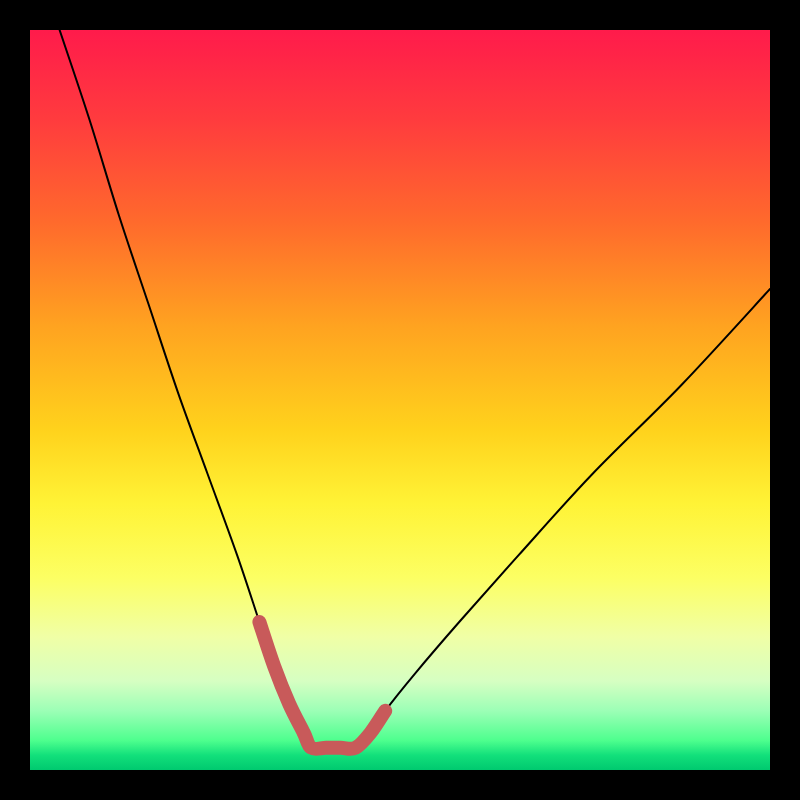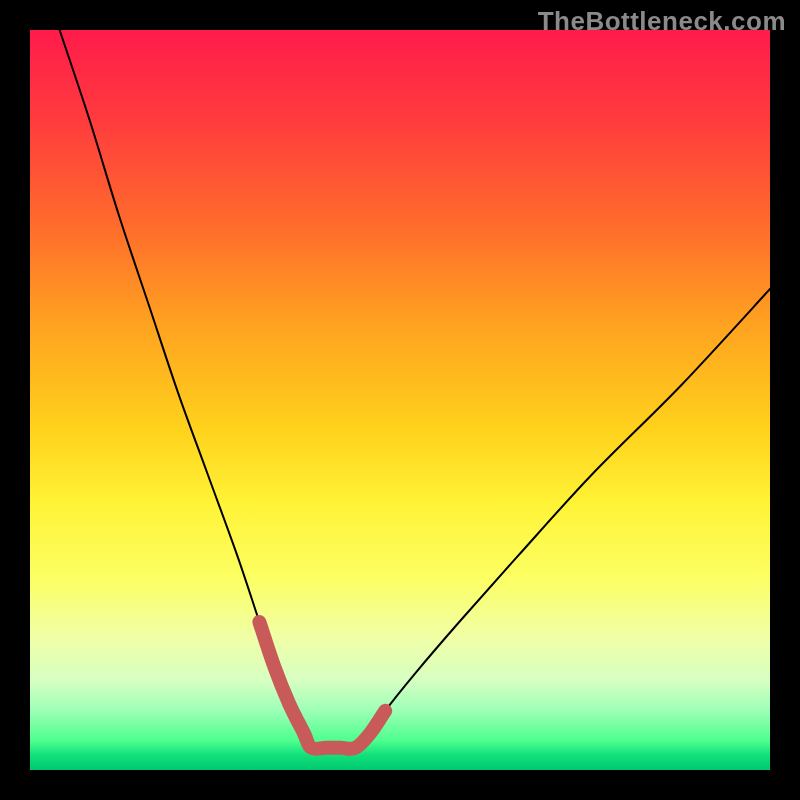--- a/index.html
+++ b/index.html
@@ -69,20 +69,19 @@
     fill: none;
     stroke: #c85a5a;
     stroke-width: 14;
     stroke-linecap: round;
   }
 </style>
 </head>
 <body>
 
 <div class="frame">
-  <div class="watermark">TheBottleneck.com</div>
   <div class="plot">
     <svg class="curves" viewBox="0 0 740 740">
       <path id="mainCurve" class="curve-main" d="M 29.6 0 C 34.53 14.80, 49.33 57.97, 59.20 88.80 C 69.07 119.63, 78.93 154.17, 88.80 185.00 C 98.67 215.83, 108.53 244.20, 118.40 273.80 C 128.27 303.40, 138.13 334.23, 148.00 362.60 C 157.87 390.97, 167.73 416.87, 177.60 444.00 C 187.47 471.13, 198.57 500.73, 207.20 525.40 C 215.83 550.07, 223.23 573.50, 229.40 592.00 C 235.57 610.50, 239.27 622.83, 244.20 636.40 C 249.13 649.97, 254.07 662.30, 259.00 673.40 C 263.93 684.50, 270.10 695.60, 273.80 703.00 C 277.50 710.40, 277.50 715.33, 281.20 717.80 C 284.90 720.27, 291.07 717.80, 296.00 717.80 C 300.93 717.80, 305.87 717.80, 310.80 717.80 C 315.73 717.80, 320.67 720.27, 325.60 717.80 C 330.53 715.33, 335.47 709.17, 340.40 703.00 C 345.33 696.83, 347.80 690.67, 355.20 680.80 C 362.60 670.93, 372.47 658.60, 384.80 643.80 C 397.13 629.00, 411.93 611.73, 429.20 592.00 C 446.47 572.27, 466.20 550.07, 488.40 525.40 C 510.60 500.73, 535.27 472.37, 562.40 444.00 C 589.53 415.63, 621.60 386.03, 651.20 355.20 C 680.80 324.37, 725.20 275.03, 740.00 259.00"></path>
       <path id="overlayCurve" class="curve-overlay" d="M 229.4 592 C 231.87 599.40, 239.27 622.83, 244.20 636.40 C 249.13 649.97, 254.07 662.30, 259.00 673.40 C 263.93 684.50, 270.10 695.60, 273.80 703.00 C 277.50 710.40, 277.50 715.33, 281.20 717.80 C 284.90 720.27, 291.07 717.80, 296.00 717.80 C 300.93 717.80, 305.87 717.80, 310.80 717.80 C 315.73 717.80, 320.67 720.27, 325.60 717.80 C 330.53 715.33, 335.47 709.17, 340.40 703.00 C 345.33 696.83, 352.73 684.50, 355.20 680.80"></path>
     </svg>
   </div>
 </div>
 
 </body></html>

